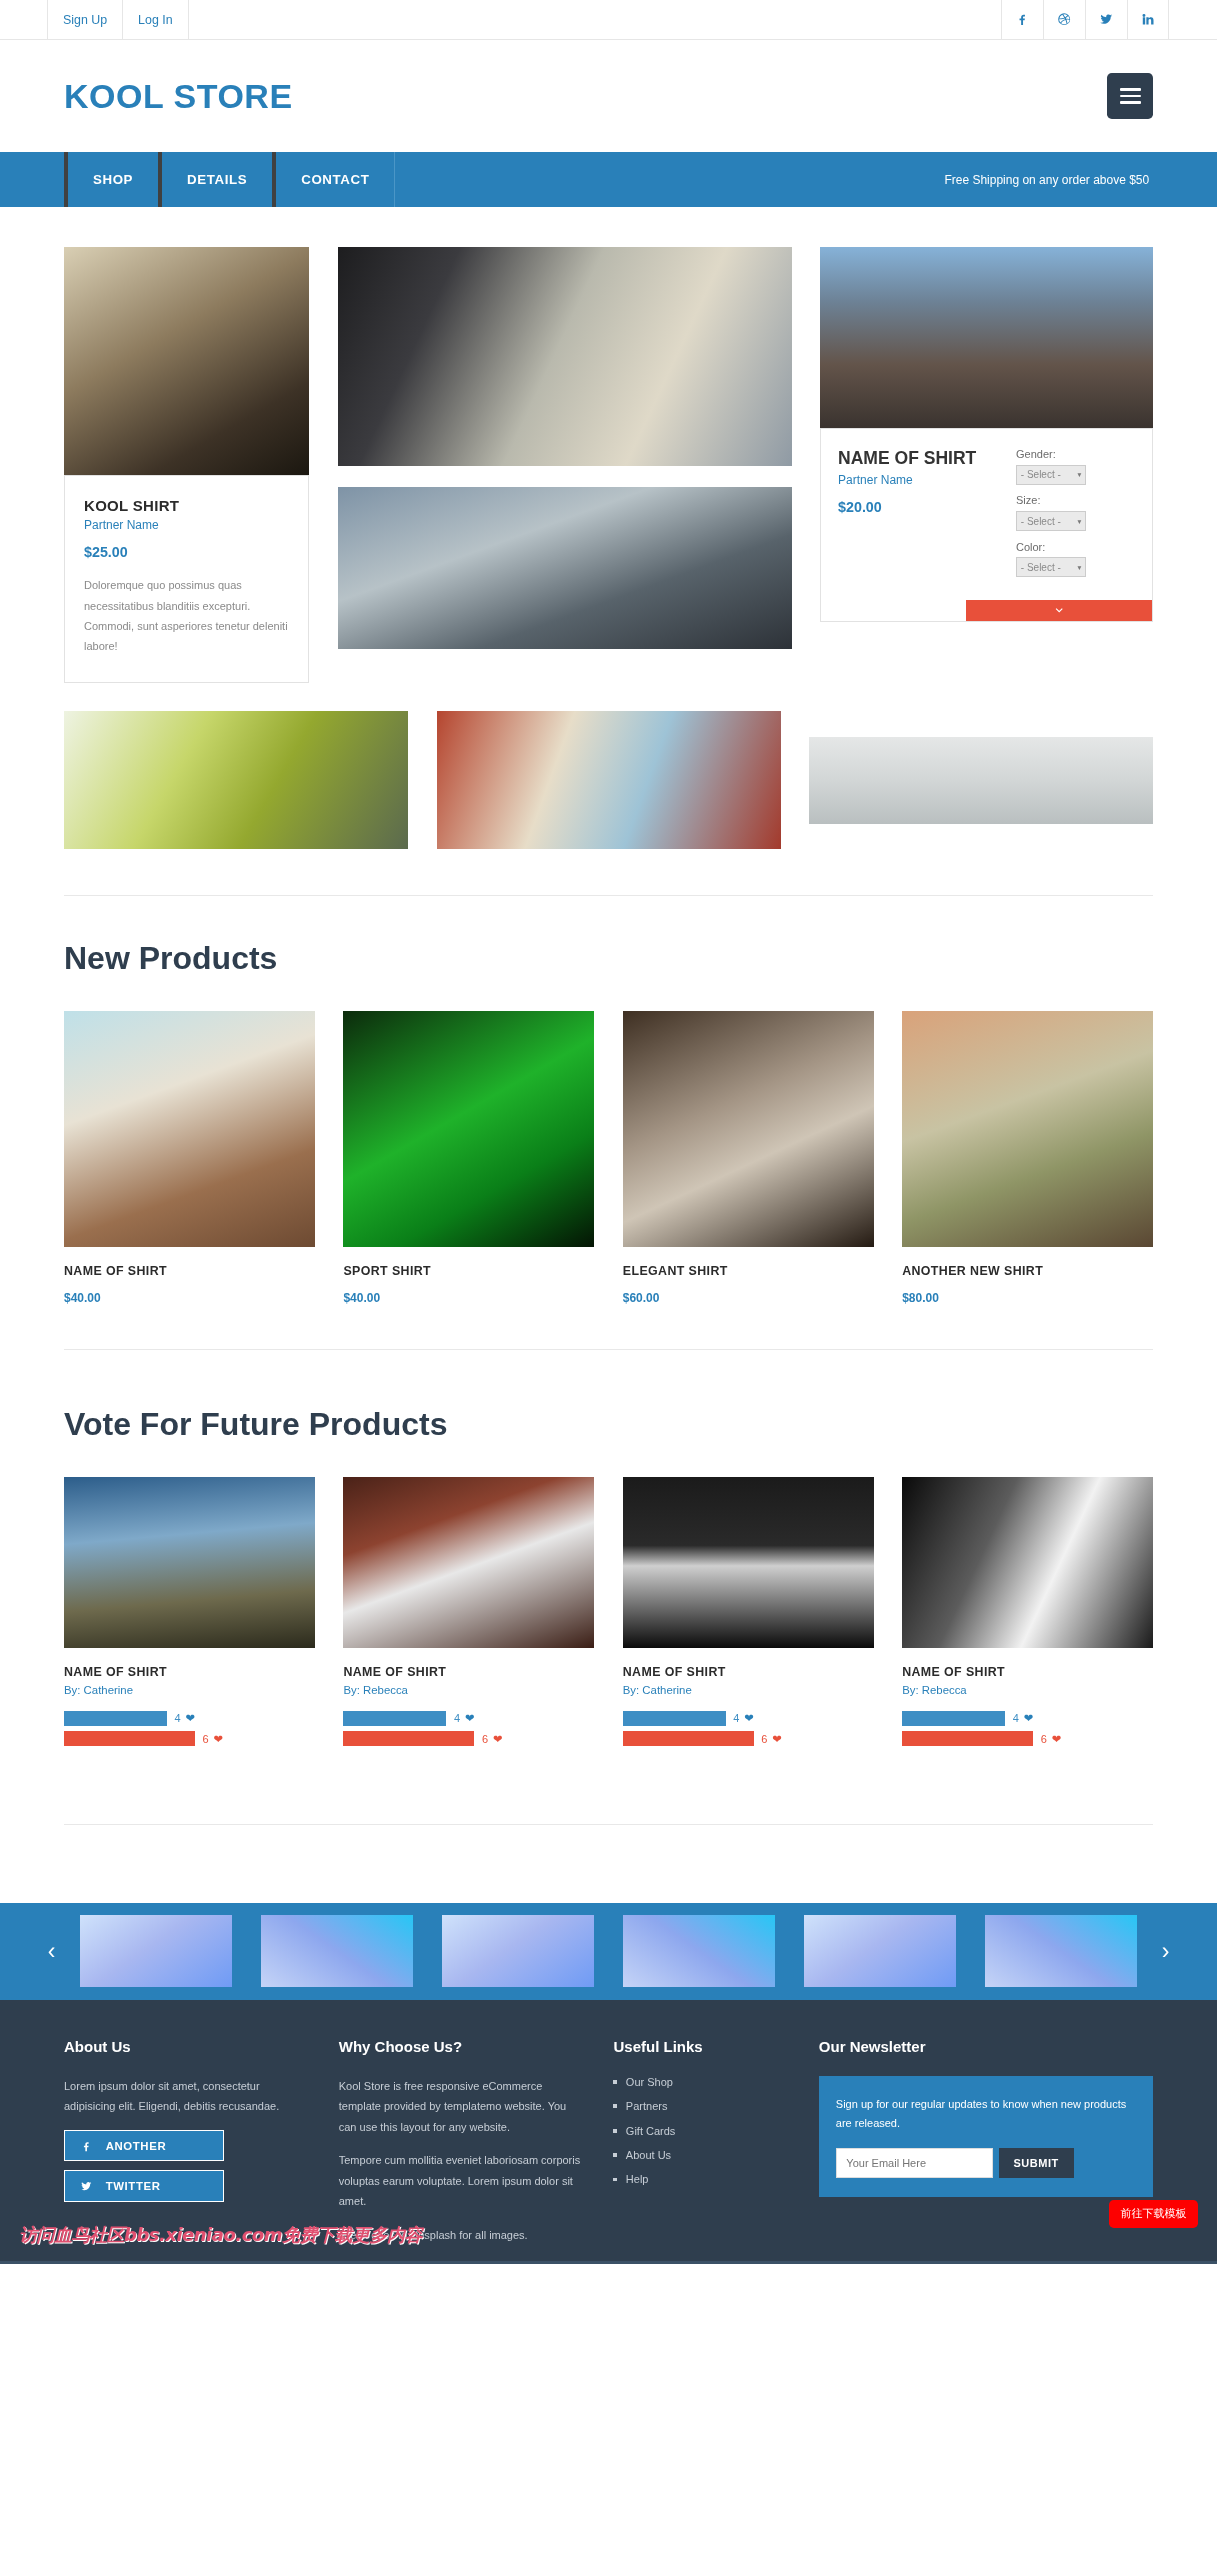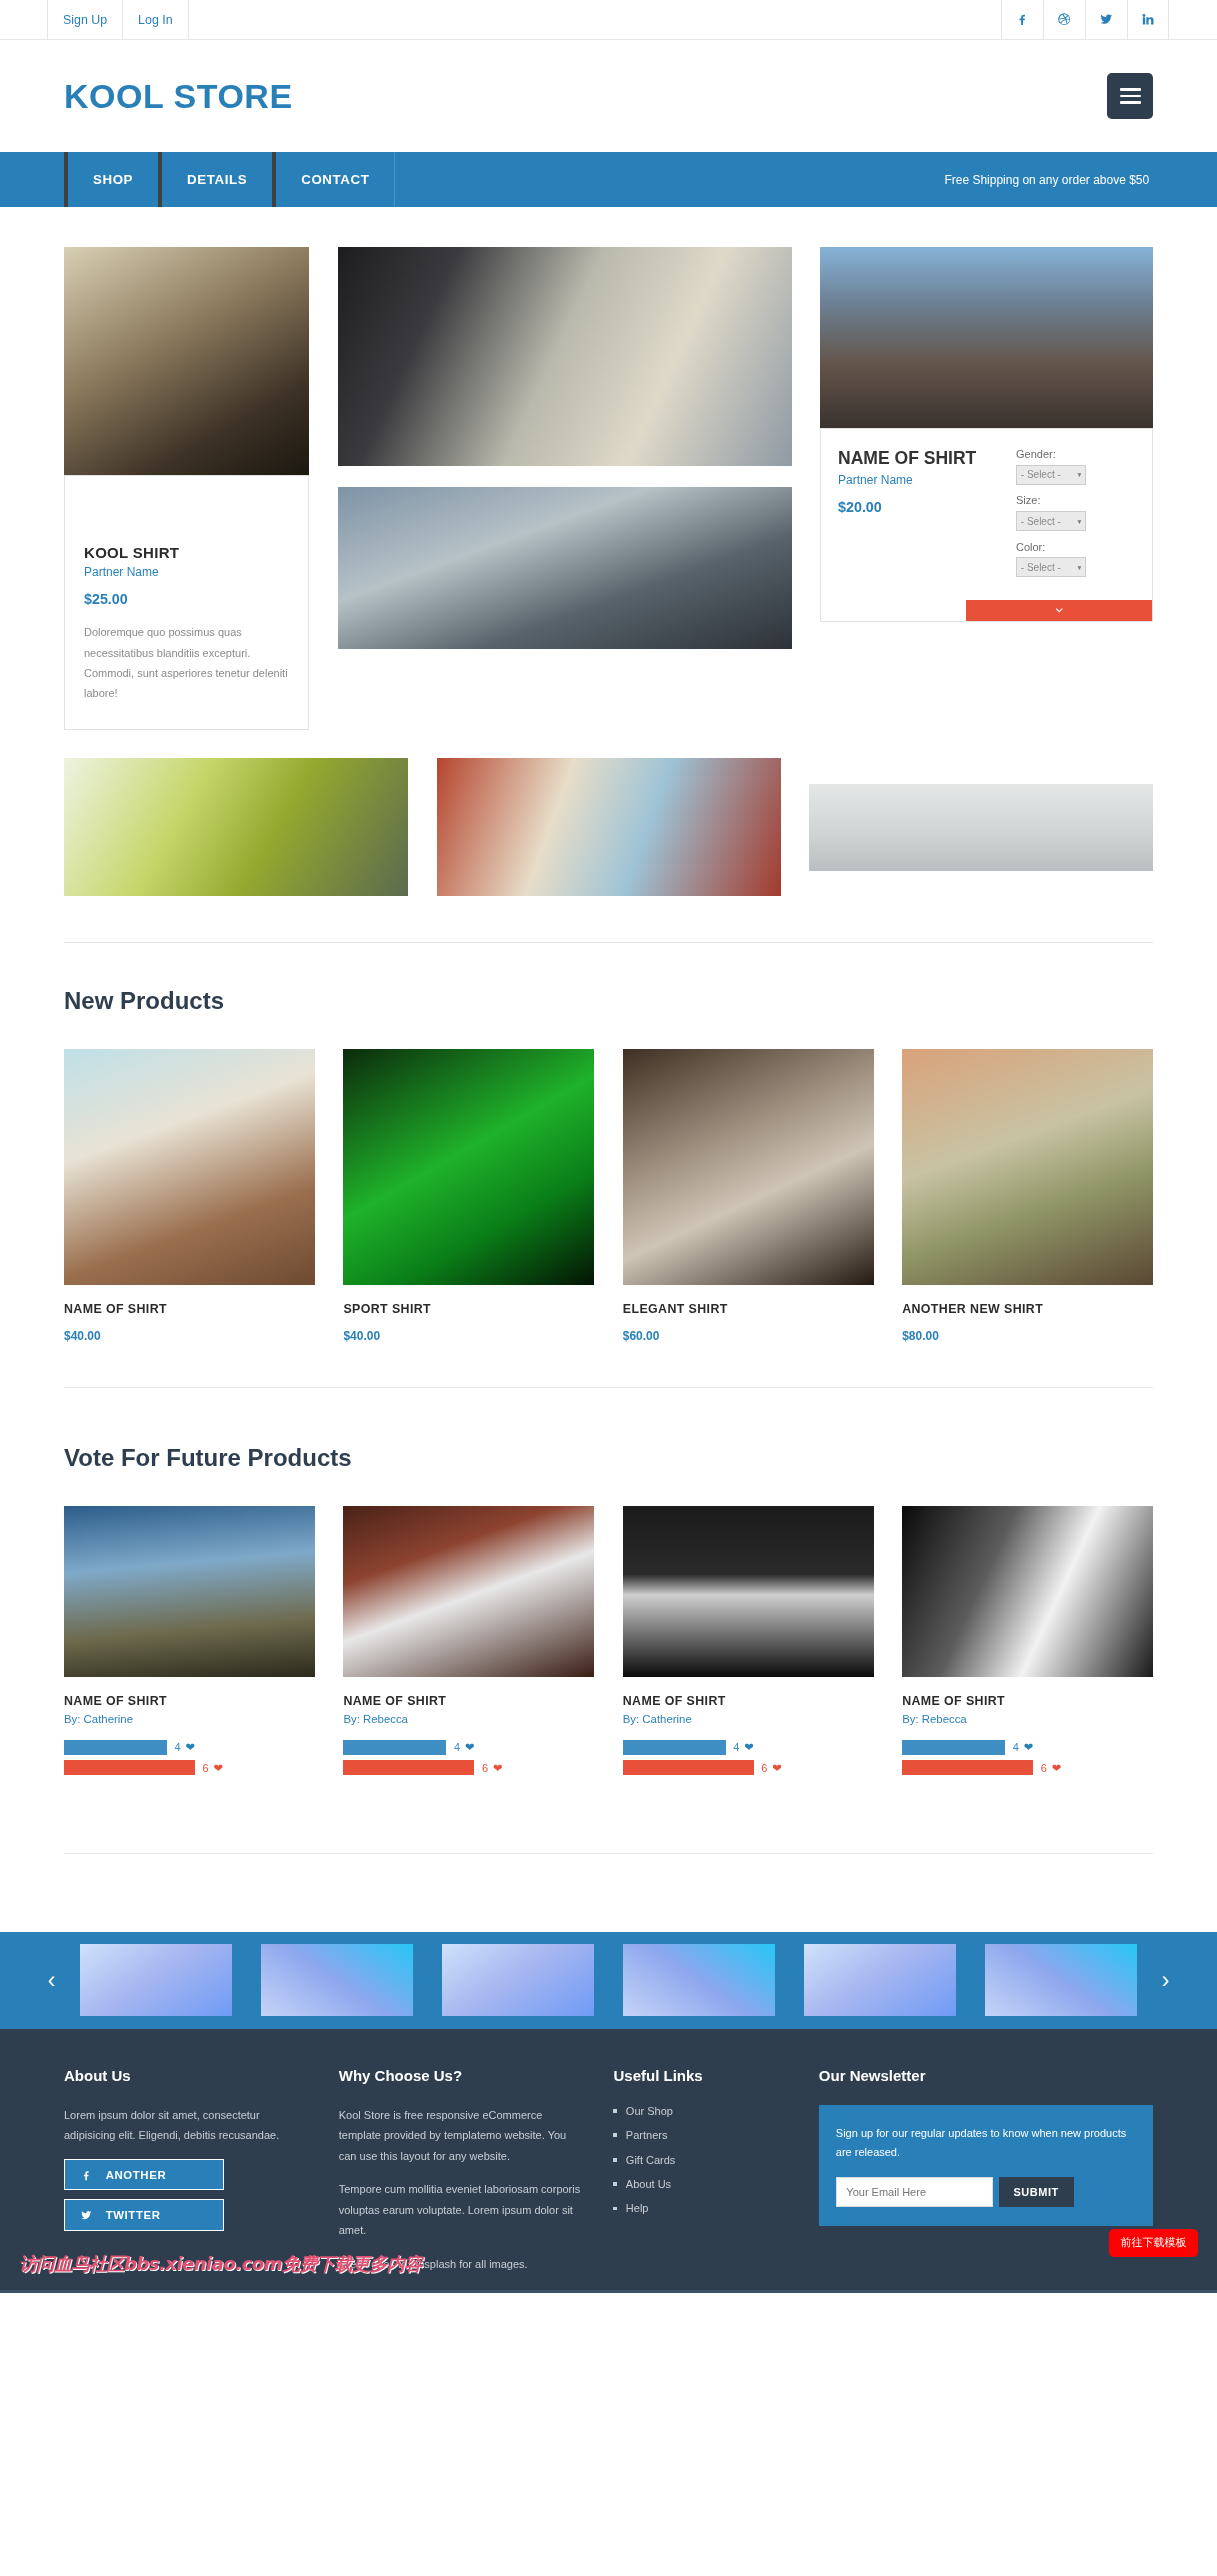--- a/index.html
+++ b/index.html
@@ -99,21 +99,21 @@
   .col-c { width: 342px; }
 
   .ph { display: block; width: 100%; background: #cfd6dc; }
 
   .prodcard {
     border: 1px solid #e2e2e2;
     background: #fff;
     padding: 21px 19px 25px;
   }
   .prodcard h3 {
-    font-size: 15px; font-weight: bold; color: #2b2b2b; letter-spacing: 0.3px; margin-top: 47px;
+    font-size: 15px; font-weight: bold; color: #2b2b2b; letter-spacing: 0.3px;
   }
   .partner { color: #2980b9; font-size: 12px; margin-top: 3.8px; }
   .price { color: #2980b9; font-size: 14.3px; font-weight: bold; margin-top: 12.4px; }
   .desc { color: #8a8a8a; font-size: 11px; line-height: 1.85; margin-top: 15px; }
 
   .prodcard2 { border: 1px solid #e2e2e2; background:#fff; padding: 19px 17px 0; }
   .p2-row { display: flex; gap: 17px; }
   .p2-left { flex: 1; }
   .p2-right { width: 119px; }
   .fl { color: #6b6b6b; font-size: 11px; margin-bottom: 4.8px; }
@@ -136,21 +136,21 @@
   }
   .cta svg { width: 12.4px; height: 12.4px; stroke: #fff; fill: none; stroke-width: 2.2; }
 
   .thumbs { display: flex; gap: 28.5px; margin-top: 28.5px; }
 
   .divider { border-top: 1px solid #e8e8e8; margin-top: 46px; }
 
   
   .section { padding: 44px 0 44px; }
   .sec-title {
-    font-size: 24px; font-weight: bold; color: #2f3e4e;
+    font-size: 32px; font-weight: bold; color: #2f3e4e;
     margin-bottom: 34px;
   }
   .grid4 { display: flex; gap: 28.5px; }
   .card4 { width: 252px; }
   .card4 .name {
     font-size: 12.4px; font-weight: bold; color: #2b2b2b;
     letter-spacing: 0.4px; margin-top: 17px;
   }
   .card4 .pr { font-size: 12px; font-weight: bold; color: #2980b9; margin-top: 13.3px; }
   .card4 .by { font-size: 11.4px; color: #2980b9; margin-top: 4.8px; }

